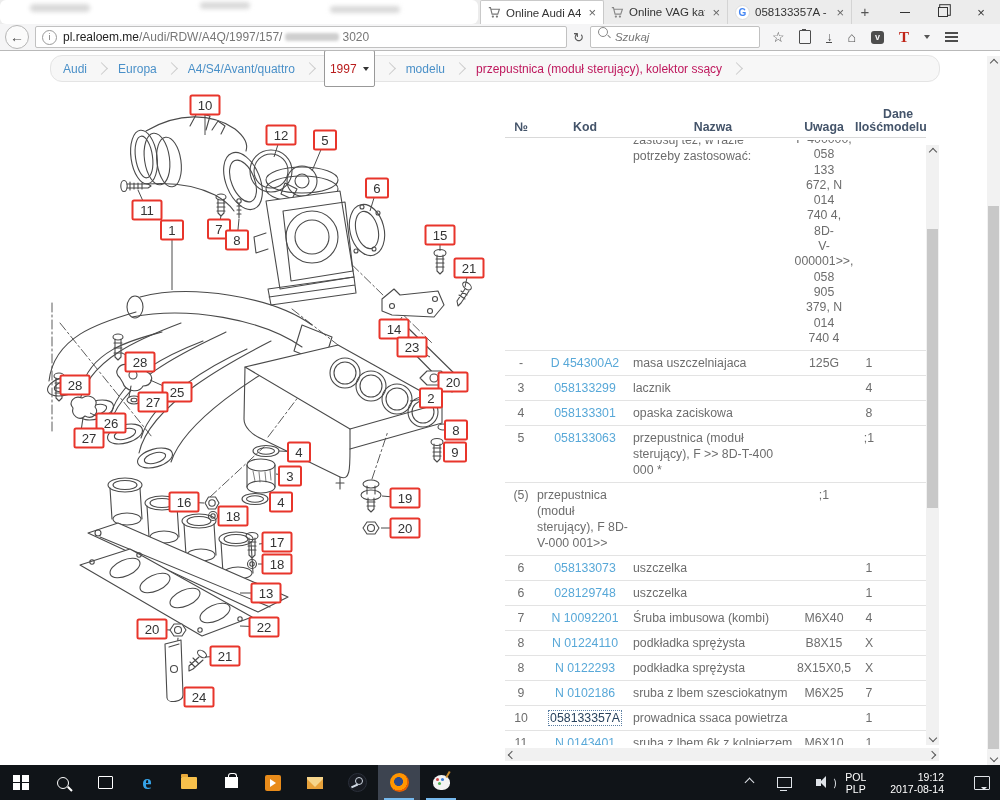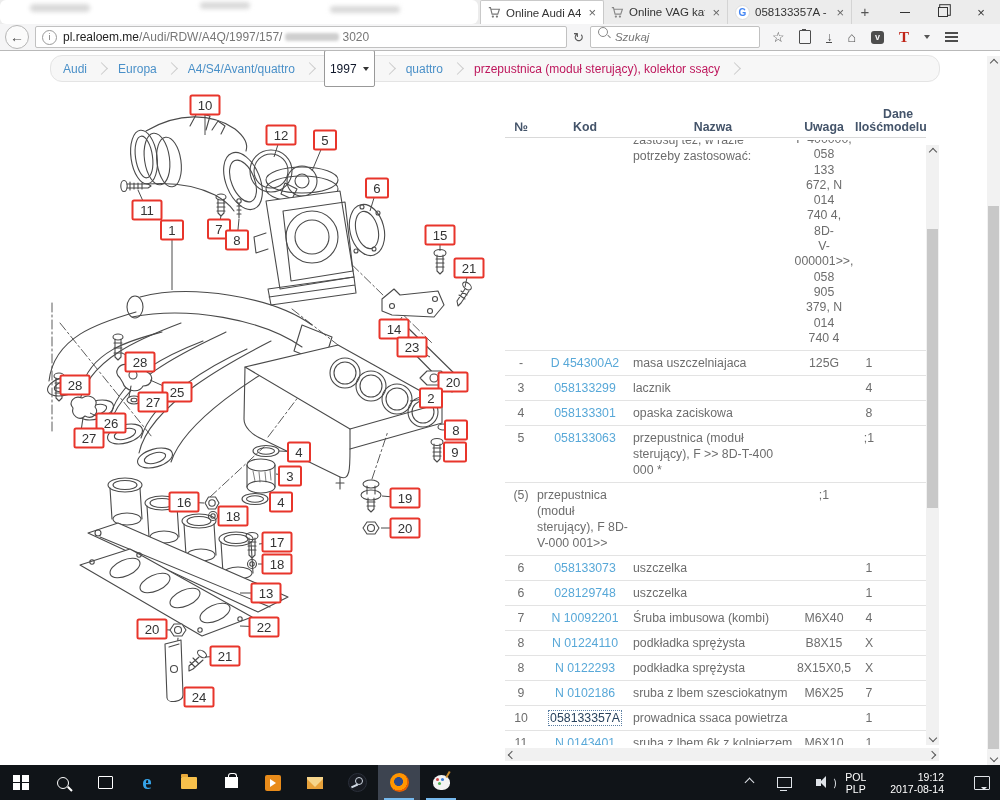--- a/index.html
+++ b/index.html
@@ -54,21 +54,21 @@
   .burger{display:flex;flex-direction:column;gap:2.4px;}
   .burger span{display:block;width:13px;height:1.8px;background:#4d4d4d;}
   
   .page{position:absolute;top:51px;left:0;right:0;bottom:35px;background:#fff;overflow:hidden;}
   .crumbbar{position:absolute;top:4px;left:50px;width:888px;height:25px;background:#f7f7f7;
             border:1px solid #e4e4e4;border-radius:12px;display:flex;align-items:center;font-size:12px;}
   .crumb{color:#4a90c8;margin:0 10px 0 12px;white-space:nowrap;}
   .crumb.current{color:#be185d;}
   .csep{width:8px;height:8px;border-top:1px solid #ccc;border-right:1px solid #ccc;transform:rotate(45deg);flex:0 0 auto;}
   .yearsel{border:1px solid #999;border-radius:2px;background:#fff;height:19px;display:flex;align-items:center;
-           padding:8px 5px;margin:0 10px;color:#0f172a;gap:6px;}
+           padding:8px 5px;margin:0 10px;color:#b91c1c;gap:6px;}
   .yearsel .caret{border-top-color:#333;}
   
   .diagram{position:absolute;left:40px;top:34px;width:460px;height:680px;}
   
   .ptable{position:absolute;left:505px;top:44px;width:434px;font-size:12.3px;color:#6d6d6d;}
   .thead{display:grid;grid-template-columns:32px 96px 160px 62px 28px 43px;width:421px;height:43px;
          align-items:end;border-bottom:1px solid #d9d9d9;color:#44546a;font-weight:bold;padding-bottom:3px;box-sizing:border-box;}
   .thead div{text-align:center;line-height:13px;}
   .thead .h-dane{text-align:left;padding-right:2px;}
   .tbody{position:absolute;top:45px;left:0;width:421px;height:605px;overflow:hidden;}
@@ -214,21 +214,21 @@
       <span class="csep"></span>
     <span class="crumb">Europa</span>
       <span class="csep"></span>
     <span class="crumb">A4/S4/Avant/quattro</span>
       <span class="csep"></span>
     <span class="yearsel">
         <span>1997</span>
         <span class="caret"></span>
       </span>
       <span class="csep"></span>
-    <span class="crumb">quattro</span>
+    <span class="crumb">modelu</span>
       <span class="csep"></span>
     <span class="crumb current">przepustnica (moduł sterujący), kolektor ssący</span>
       <span class="csep"></span>
   </div>
 
   <div class="diagram">
     <svg id="diagram-svg" viewBox="0 0 460 680" width="460" height="680">
       <g stroke="#4a4a4a" fill="none" stroke-width="1.1" stroke-linecap="round" stroke-linejoin="round">
         <g stroke-dasharray="9 3 2 3" stroke-width="0.9">
           <path d="M300,168 L392,258"></path>

